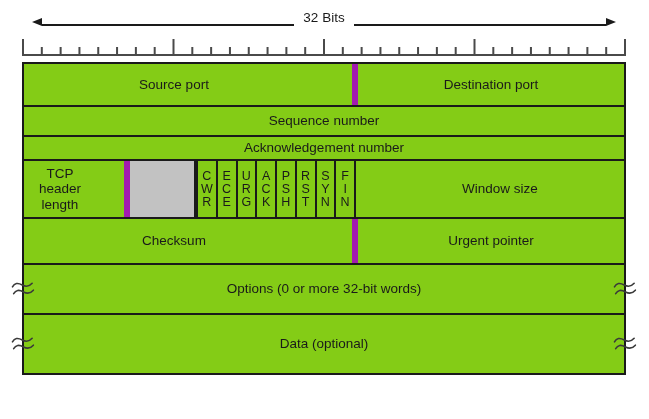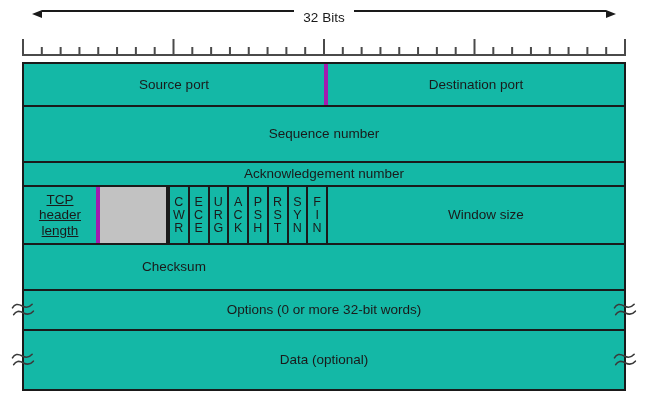--- a/index.html
+++ b/index.html
@@ -18,21 +18,21 @@
   }
 
   
   .bits-arrow {
     position: absolute;
     left: 32px;
     right: 33px;
     top: 10px;
     height: 16px;
     display: flex;
-    align-items: flex-start;
+    align-items: flex-end;
   }
   .arrowhead {
     width: 0; height: 0;
     border-top: 4px solid transparent;
     border-bottom: 4px solid transparent;
     flex: 0 0 auto;
   }
   .arrowhead.left  { border-right: 10px solid #1a1a1a; }
   .arrowhead.right { border-left: 10px solid #1a1a1a; }
   .arrow-line {
@@ -59,54 +59,54 @@
   .bit-ruler svg { display: block; }
 
   
   .tcp-table {
     position: absolute;
     left: 22px;
     top: 62px;
     width: 604px;
     border: 2px solid #1a1a1a;
     box-sizing: border-box;
-    background: #14b8a6;
+    background: #84cc16;
   }
   .row {
     display: flex;
     align-items: stretch;
     border-bottom: 2px solid #1a1a1a;
     position: relative;
     box-sizing: border-box;
   }
   .row:last-child { border-bottom: none; }
   .row-ports    { height: 43px; }
-  .row-seq      { height: 56px; }
+  .row-seq      { height: 30px; }
   .row-ack      { height: 24px; }
   .row-flags    { height: 58px; }
   .row-checksum { height: 46px; }
-  .row-options  { height: 40px; }
+  .row-options  { height: 50px; }
   .row-data     { height: 58px; }
 
   .cell {
     display: flex;
     align-items: center;
     justify-content: center;
     text-align: center;
     font-size: 13.5px;
     box-sizing: border-box;
     line-height: 1.15;
   }
-  .cell + .cell { border-left: 4px solid #a21caf; }
+  .cell + .cell { border-left: 6px solid #a21caf; margin-left: 28px; }
 
   .cell-half-l { flex: 0 0 300px; }
   .cell-half-r { flex: 1 1 auto; }
   .cell-full   { flex: 1 1 auto; }
 
-  .cell-tcp-hlen { flex: 0 0 72px; padding: 0 6px; text-decoration: underline; }
+  .cell-tcp-hlen { flex: 0 0 72px; padding: 0 6px; }
   .cell-unused   { flex: 0 0 70px; background: #c2c2c2; }
   .flag-cells    { display: flex; flex: 0 0 158px; align-items: stretch; }
   .flag-cell {
     flex: 1 1 0;
     display: flex;
     align-items: center;
     justify-content: center;
     text-align: center;
     font-size: 12.5px;
     line-height: 13px;
@@ -224,20 +224,21 @@
 N</div>
           <div class="flag-cell">F
 I
 N</div>
         </div>
       <div class="cell cell-window">Window size</div>
     </div>
 
     <div class="row row-checksum">
       <div class="cell cell-half-l">Checksum</div>
+      <div class="cell cell-half-r">Urgent pointer</div>
     </div>
 
     <div class="row row-options">
       <div class="cell cell-full">Options (0 or more 32-bit words)</div>
       <span class="squiggle sq-left">
           <svg width="24" height="16" viewBox="0 0 24 16">
             <path d="M2 4 q4 -5 10 0 q5 4 10 0" fill="none" stroke="#3a3a3a" stroke-width="1.6" stroke-linecap="round"></path>
             <path d="M2 11 q4 -5 10 0 q5 4 10 0" fill="none" stroke="#3a3a3a" stroke-width="1.6" stroke-linecap="round"></path>
           </svg>
         </span>

